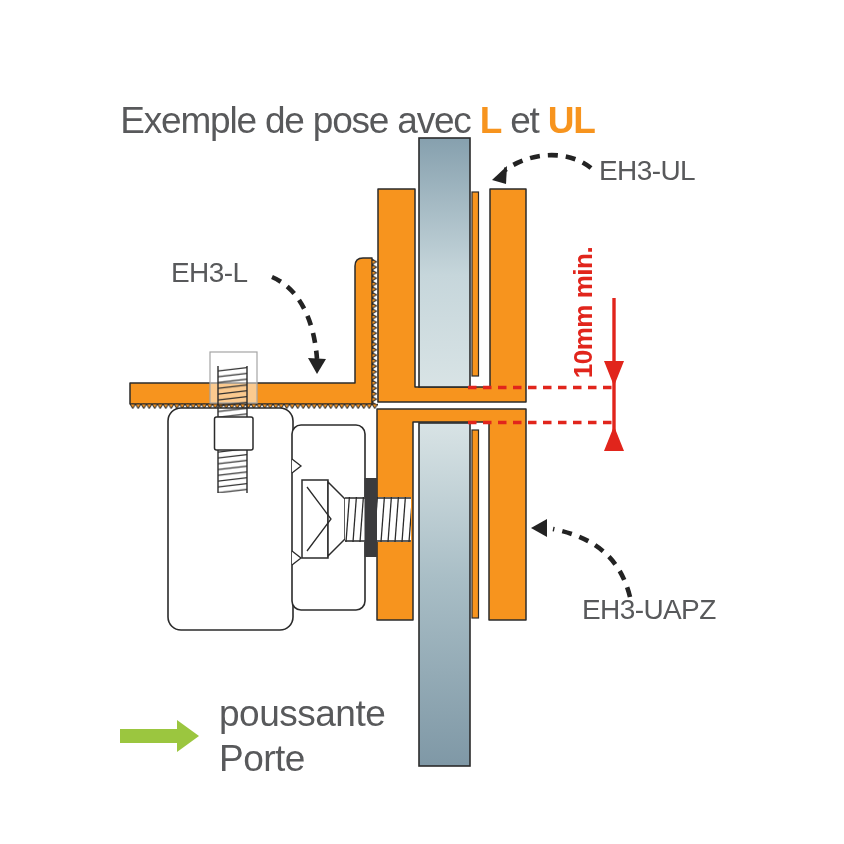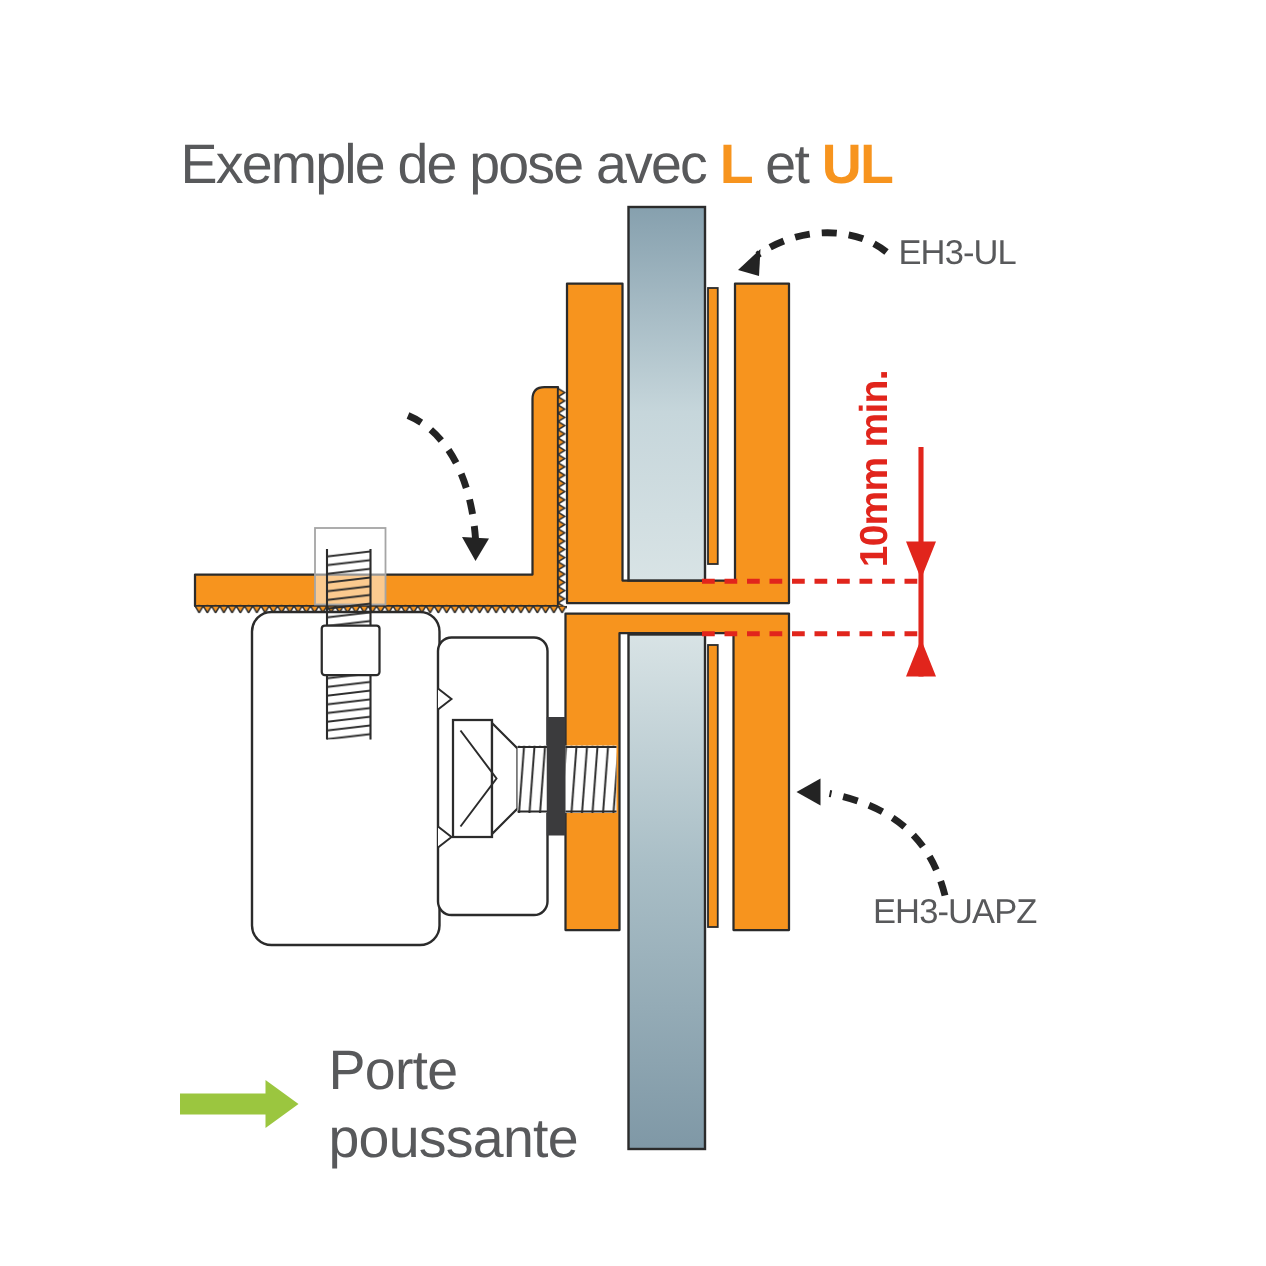--- a/index.html
+++ b/index.html
@@ -2,23 +2,23 @@
 <html><head>
 <meta charset="utf-8">
 <style>
   html,body{margin:0;padding:0;background:#fff;}
   .canvas{
     position:relative;width:844px;height:844px;background:#ffffff;
     font-family:"Liberation Sans",sans-serif;overflow:hidden;
   }
   .canvas svg{position:absolute;left:0;top:0;}
   .txt{position:absolute;color:#58595B;line-height:1;}
-  .title{left:84px;top:54px;font-size:37px;letter-spacing:-1.2px;white-space:pre;font-weight:400;}
+  .title{left:84px;top:65px;font-size:37px;letter-spacing:-1.2px;white-space:pre;font-weight:400;}
   .title .hl{color:#F7941E;font-weight:700;}
-  .lbl{font-size:23px;letter-spacing:-0.6px;}
+  .lbl{font-size:28px;letter-spacing:-0.6px;}
   .lbl-ul{left:599px;top:157px;}
   .lbl-l{left:171px;top:259px;}
   .lbl-uapz{left:582px;top:596px;}
   .door{left:219px;top:691px;font-size:37px;line-height:45px;letter-spacing:-0.5px;}
   .dim{
     left:500px;top:297px;width:170px;height:31px;
     transform:rotate(-90deg);transform-origin:center;
     text-align:center;color:#E1251C;font-weight:700;font-size:26px;letter-spacing:-0.5px;
   }
 </style>
@@ -117,22 +117,23 @@
     </g>
 
     <polygon points="120,729 177,729 177,720 199,736 177,752 177,743 120,743" fill="#9BC63F"></polygon>
   </svg>
 
   <div class="txt title">
     <span>Exemple de pose avec </span><span class="hl">L</span><span> et </span><span class="hl">UL</span>
   </div>
 
   <div class="txt lbl lbl-ul">EH3-UL</div>
+  <div class="txt lbl lbl-l">EH3-L</div>
   <div class="txt lbl lbl-uapz">EH3-UAPZ</div>
 
   <div class="txt dim">10mm min.</div>
 
   <div class="txt door">
+    <div>poussante</div>
     <div>Porte</div>
-    <div>poussante</div>
   </div>
 
 </div>
 
 </body></html>

